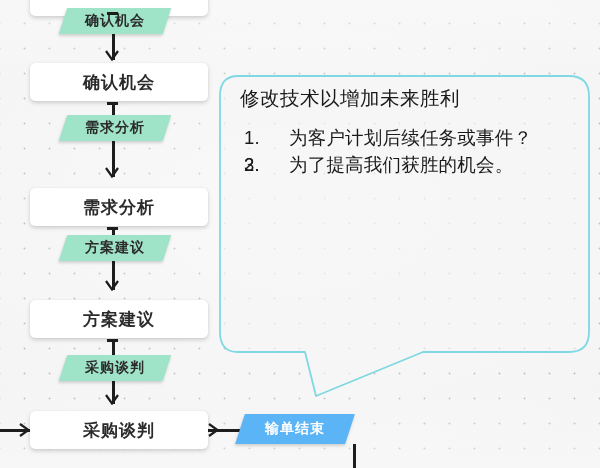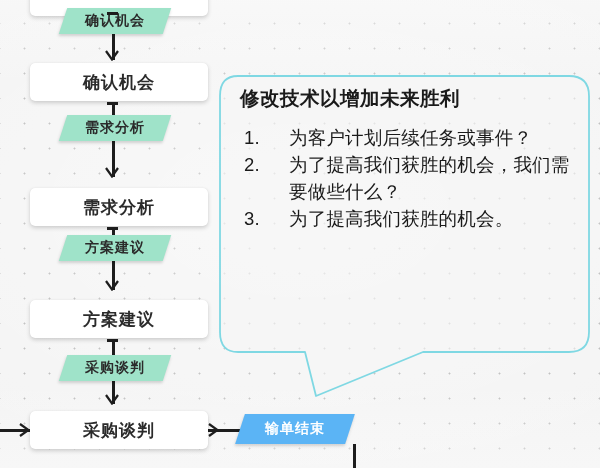--- a/index.html
+++ b/index.html
@@ -104,21 +104,21 @@
   #bubble-content {
     position: absolute;
     left: 240px;
     top: 86px;
     width: 340px;
     z-index: 6;
     color: #1a1a1a;
   }
   #bubble-title {
     font-size: 19.5px;
-    font-weight: 700;
+    font-weight: 400;
     letter-spacing: 0.5px;
     line-height: 1.3;
     margin: 0 0 14px 0;
   }
   ol.bubble-list {
     margin: 0;
     padding: 0 0 0 4px;
     list-style: none;
     font-size: 18.5px;
     line-height: 1.45;
@@ -238,21 +238,20 @@
 
   <div id="bubble-content">
     <div id="bubble-title">修改技术以增加未来胜利</div>
     <ol class="bubble-list">
       <li>
         <span class="num">1.</span>
         <span>为客户计划后续任务或事件？</span>
       </li>
       <li>
         <span class="num">2.</span>
-        <span>为了提高我们获胜的机会，我们需要做些什么？</span>
       </li>
       <li>
         <span class="num">3.</span>
         <span>为了提高我们获胜的机会。</span>
       </li>
     </ol>
   </div>
 
   <div id="wash"></div>
 </div>

